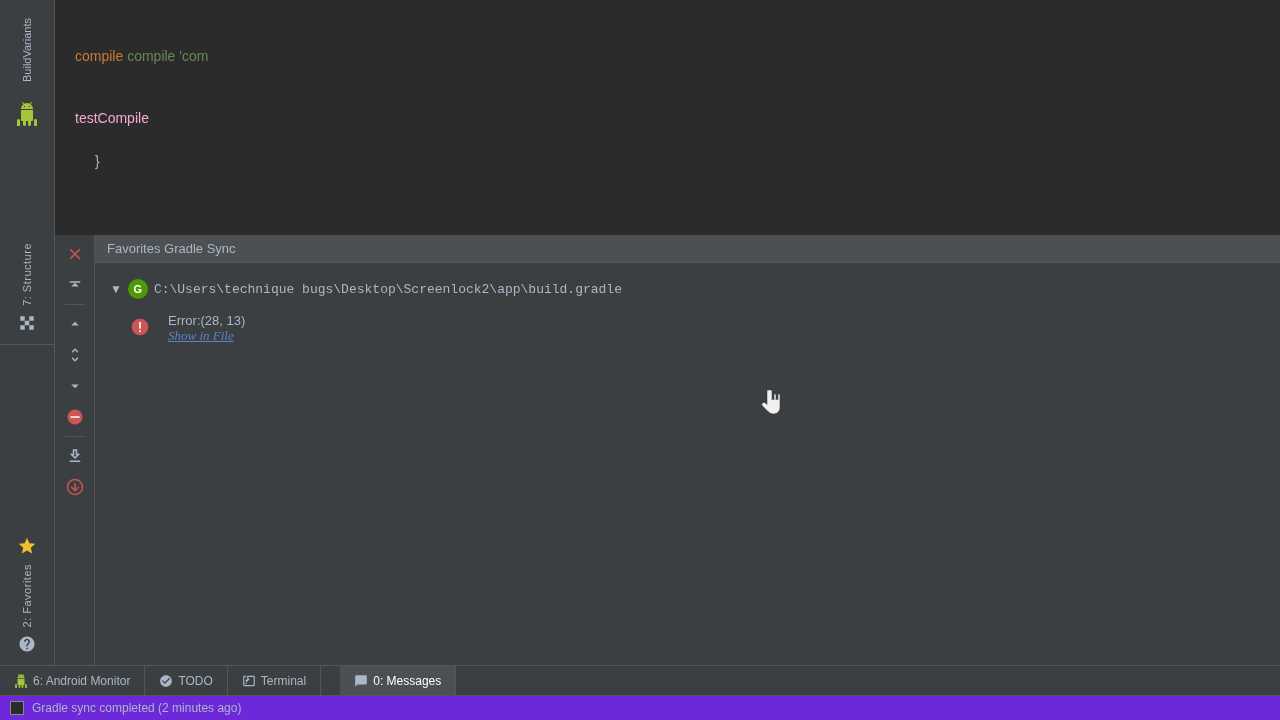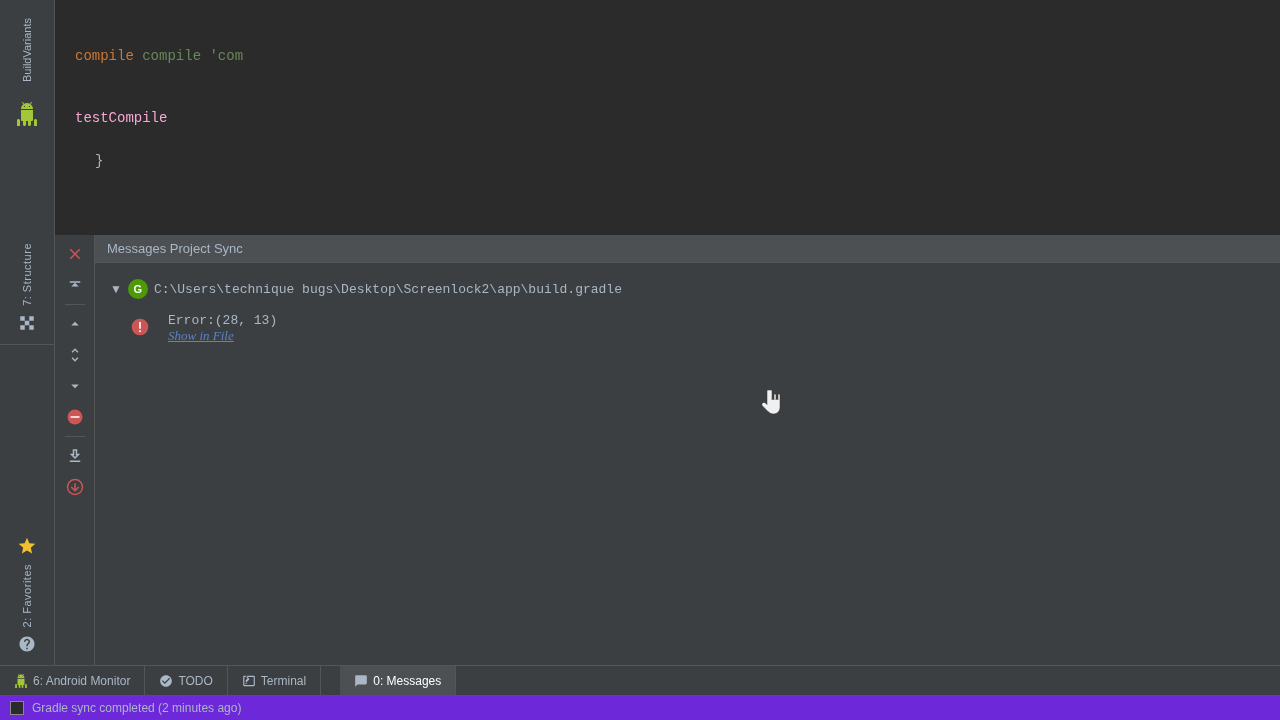--- a/index.html
+++ b/index.html
@@ -18,21 +18,21 @@
       top: 0;
       left: 55px;
       right: 0;
       height: 235px;
       background: #2b2b2b;
       overflow: hidden;
     }
 
     .code-content {
       padding: 15px 20px;
-      font-family: Liberation Mono, monospace;
+      font-family: Liberation Sans, sans-serif;
       font-size: 14px;
       color: #a9b7c6;
       line-height: 1.6;
     }
 
     .code-content .keyword {
       color: #cc7832;
     }
     .code-content .string {
       color: #6a8759;
@@ -144,21 +144,20 @@
       display: block;
       font-style: italic;
       font-family: Georgia, serif;
       margin-bottom: 2px;
     }
 
     .error-row-inline {
       display: flex;
       align-items: flex-end;
       gap: 4px;
-      font-family: Liberation Mono, monospace;
     }
 
     
     .status-bar {
       position: absolute;
       bottom: 0;
       left: 0;
       right: 0;
       height: 55px;
       background: #6d28d9;
@@ -398,21 +397,21 @@
     <svg width="18" height="18" viewBox="0 0 24 24" fill="#cc5555">
       <circle cx="12" cy="12" r="10" fill="none" stroke="#cc5555" stroke-width="2"></circle>
       <path d="M12 7v10M7 12l5 5 5-5" stroke="#cc5555" stroke-width="2" fill="none"></path>
     </svg>
   </div>
 </div>
 
 <div style="position:absolute; top:235px; left:95px; right:0; bottom:55px; background:#3c3f41; display:flex; flex-direction:column;">
 
   <div class="messages-header">
-    <span>Messages Project Sync</span>
+    <span>Favorites Gradle Sync</span>
   </div>
 
   <div style="flex:1; padding:12px 15px; overflow:auto;">
 
     <div class="file-path-row">
       <span class="chevron-btn">▼</span>
       <div class="gradle-icon">G</div>
       <span class="file-path-text">C:\Users\technique bugs\Desktop\Screenlock2\app\build.gradle</span>
     </div>
 

